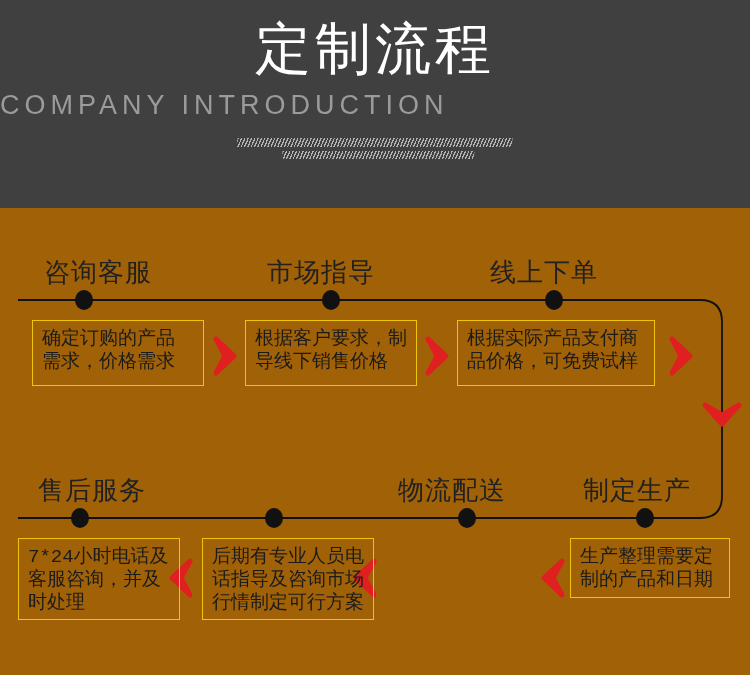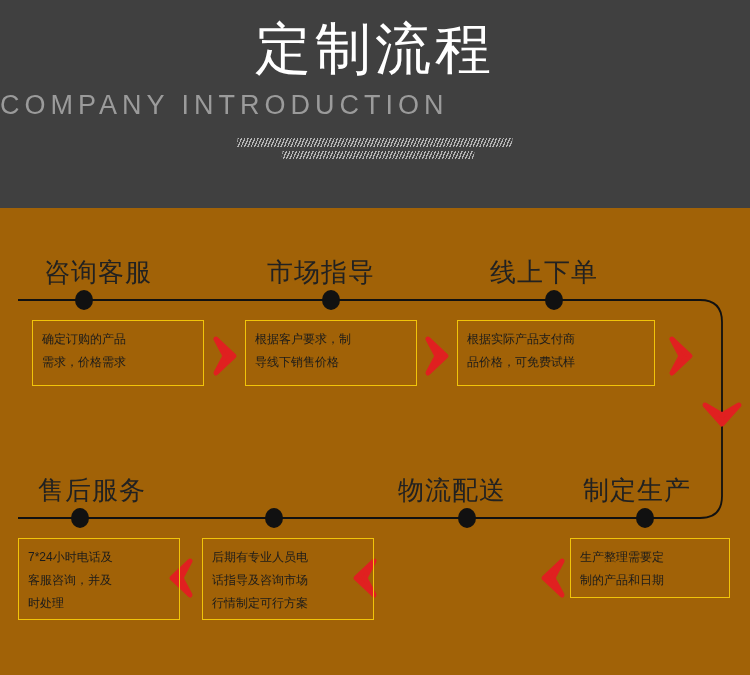--- a/index.html
+++ b/index.html
@@ -109,24 +109,24 @@
     letter-spacing: 1px;
     font-family: "DejaVu Sans", "Liberation Sans", sans-serif;
   }
 
   .note-box {
     position: absolute;
     box-sizing: border-box;
     border: 1.6px solid #f1c40a;
     background: transparent;
     color: #1b1b1b;
-    font-size: 12px;
+    font-size: 19px;
     line-height: 23px;
     padding: 7px 3px 6px 9px;
-    font-family: Liberation Sans, sans-serif;
+    font-family: Liberation Mono, monospace;
     letter-spacing: 0px;
   }
   .note-box .ln {
     display: block;
     white-space: nowrap;
   }
 
   
   .wm-text {
     position: absolute;

